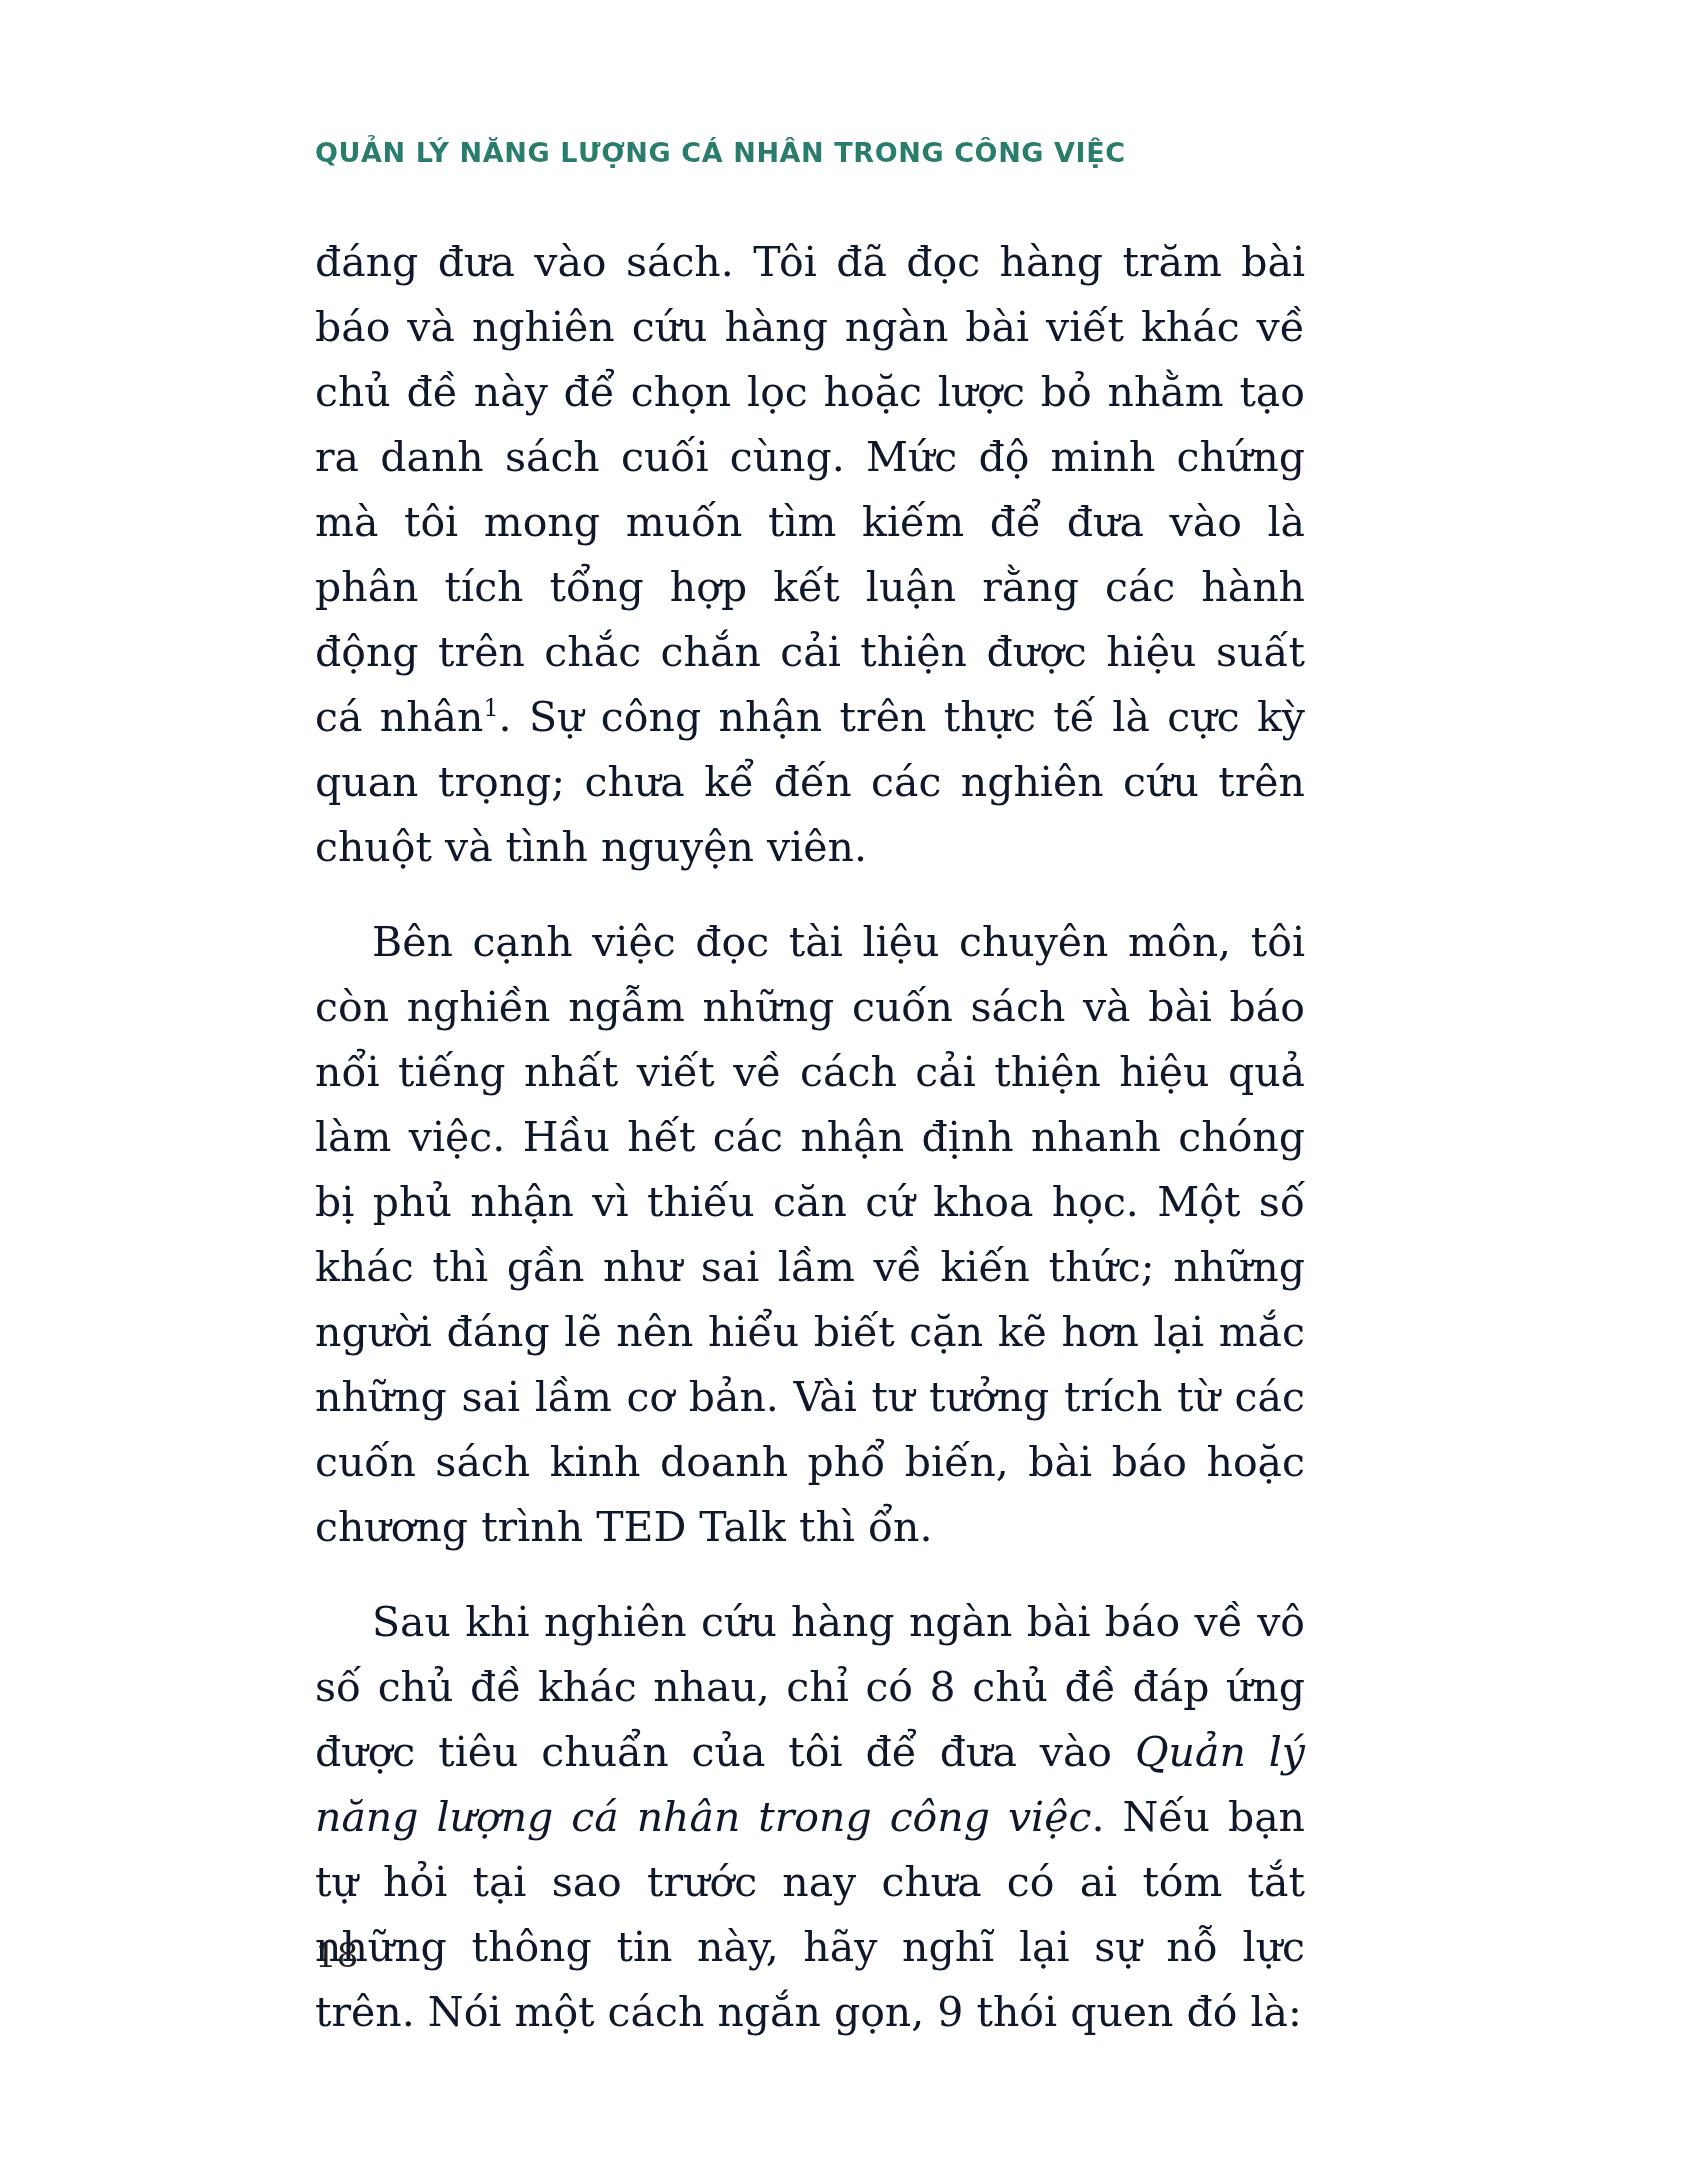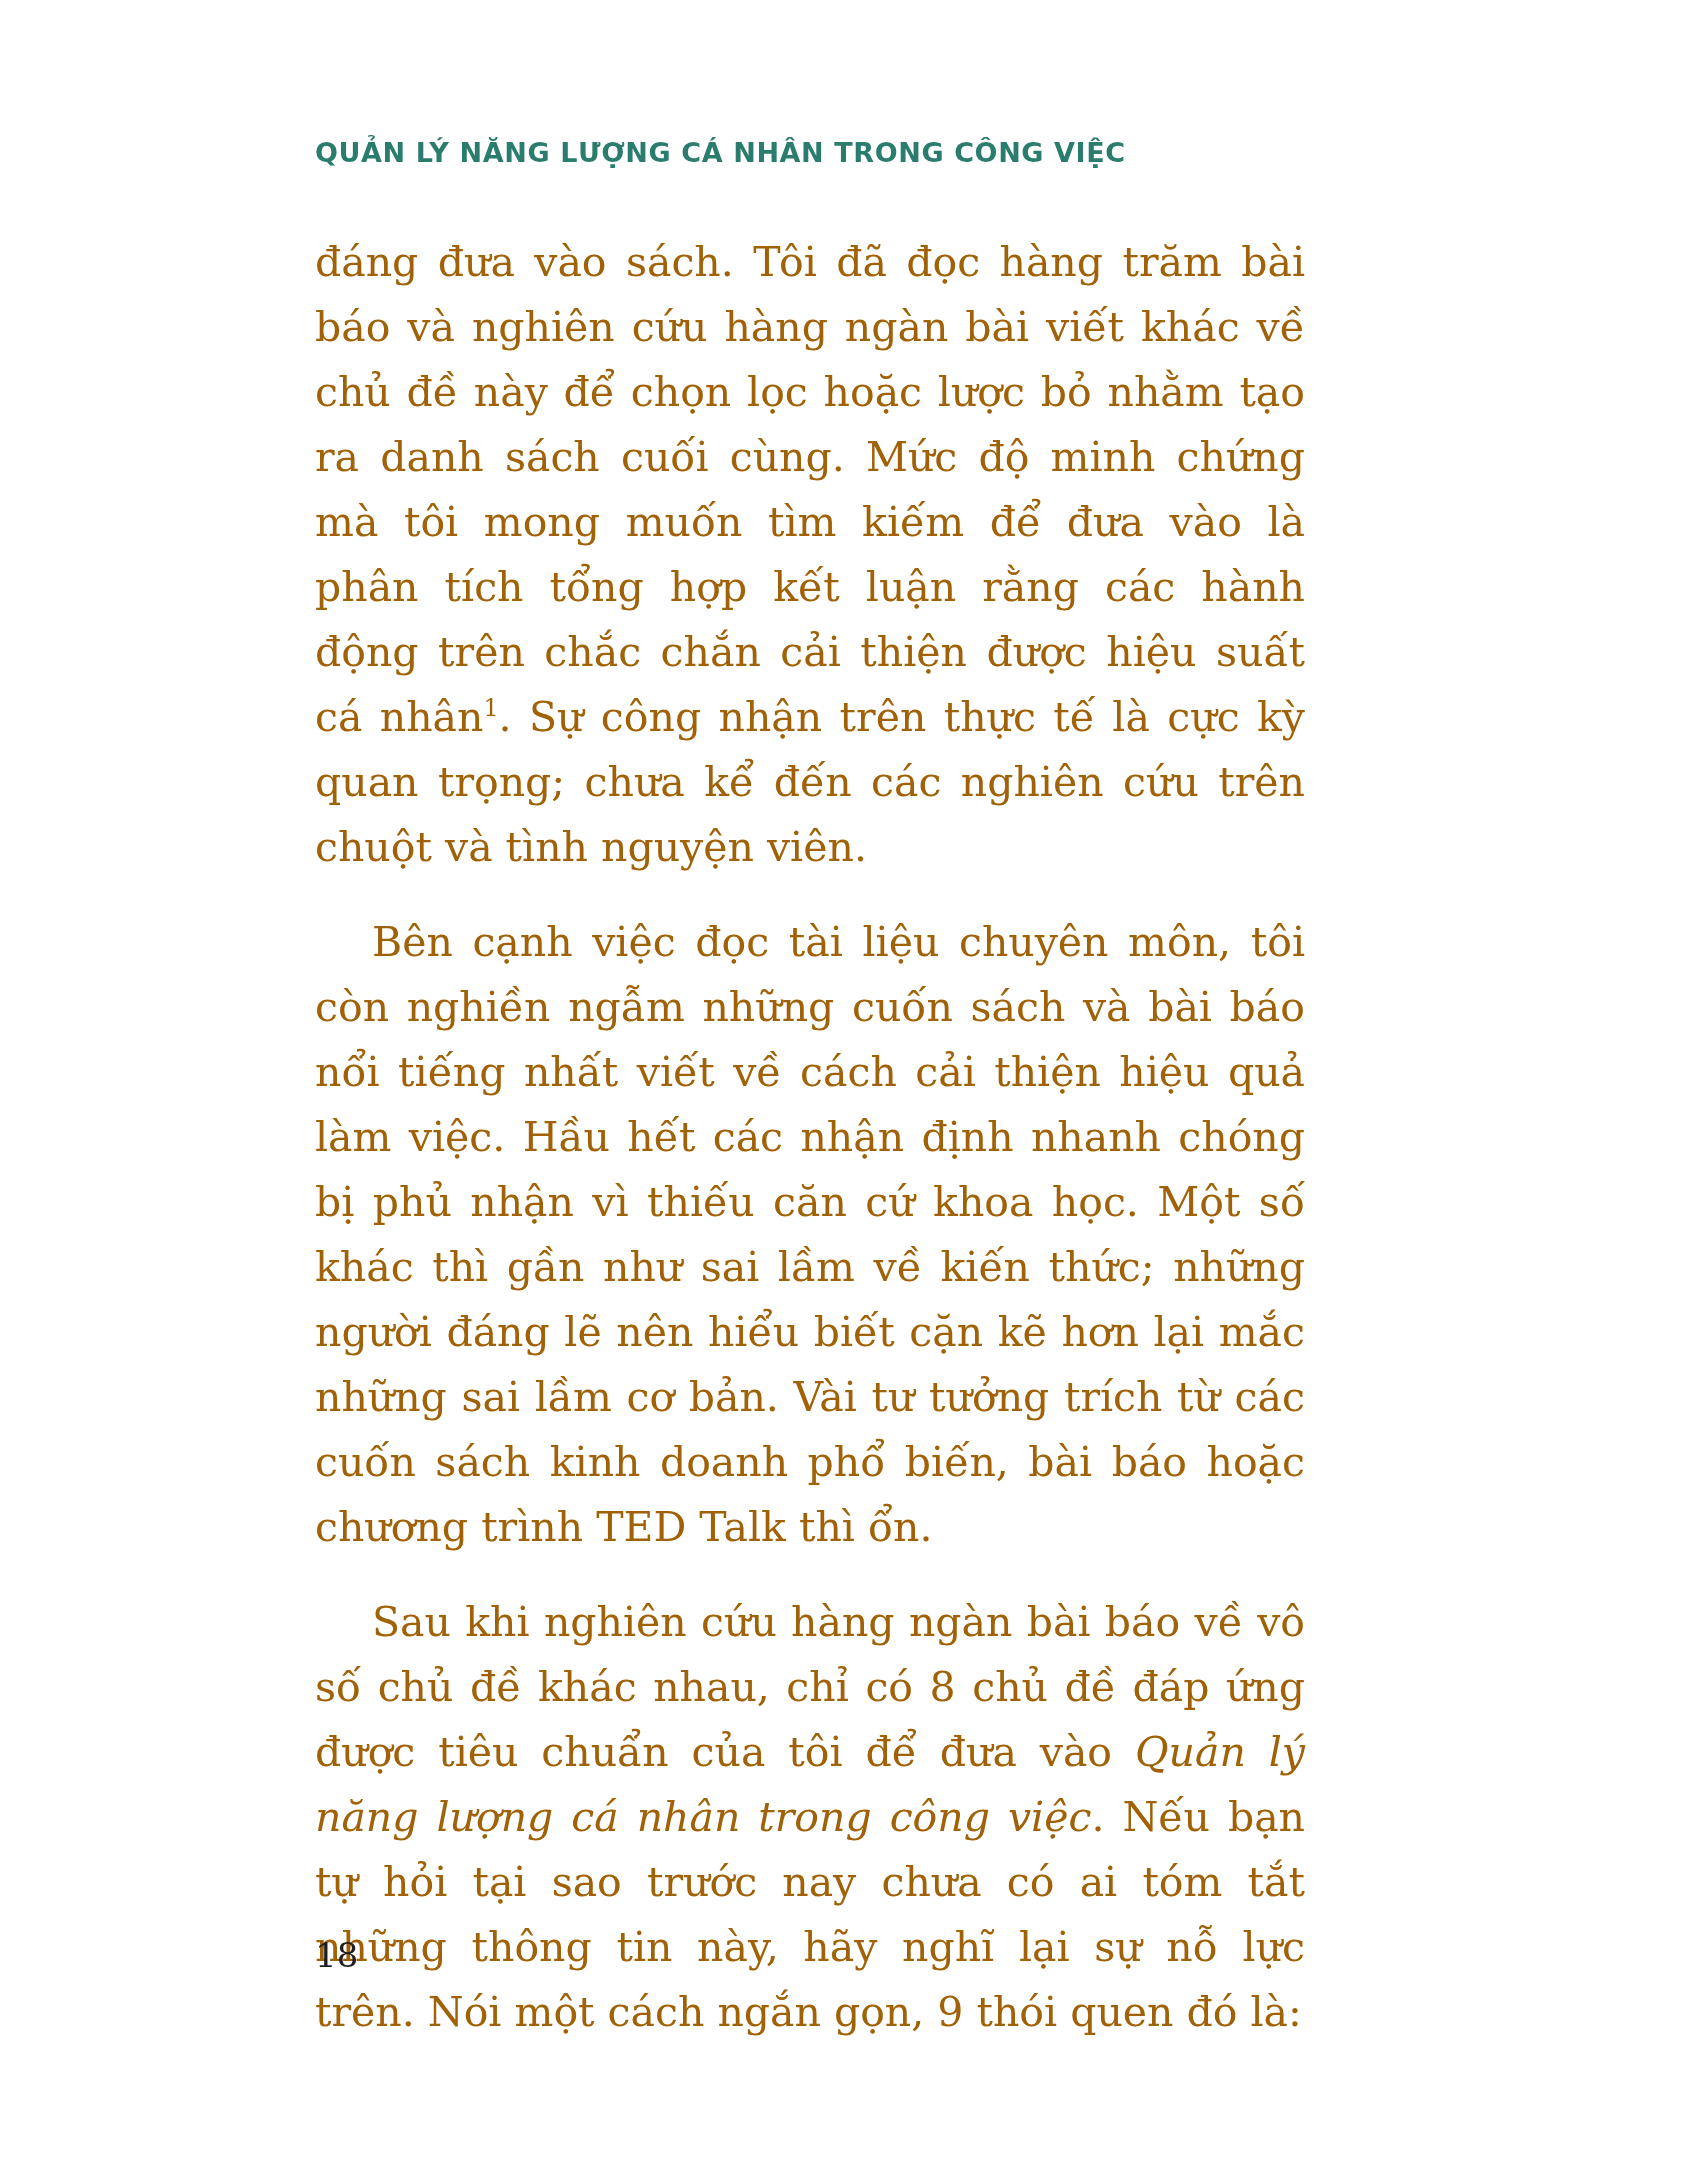--- a/index.html
+++ b/index.html
@@ -27,21 +27,21 @@
     white-space: nowrap;
   }
   .content {
     position: absolute;
     left: 315px;
     top: 230px;
     width: 990px;
     font-family: "DejaVu Serif", serif;
     font-size: 41px;
     line-height: 65px;
-    color: #a16207;
+    color: #0f172a;
     text-align: justify;
   }
   .content p {
     margin: 0 0 30px 0;
   }
   .content p.indent {
     text-indent: 57px;
   }
   .content sup {
     font-size: 0.58em;

